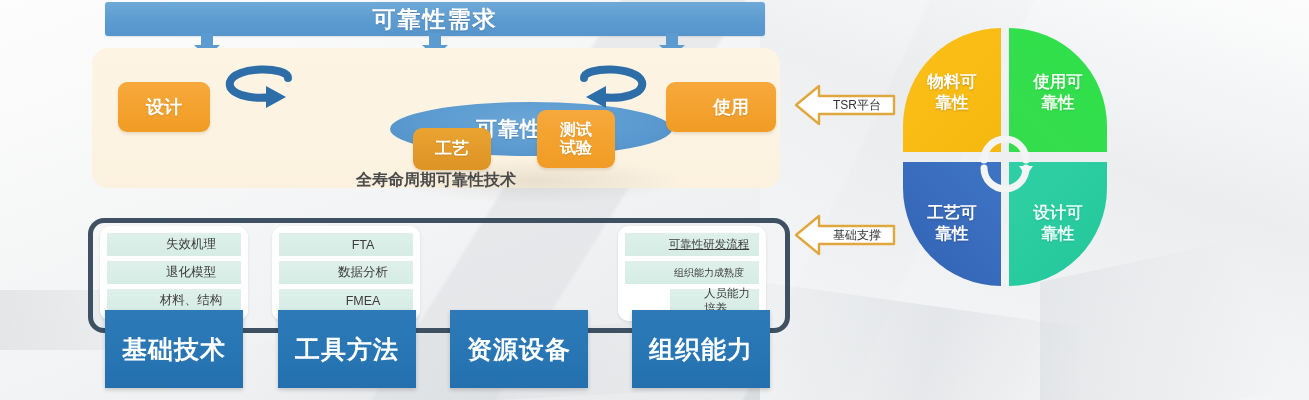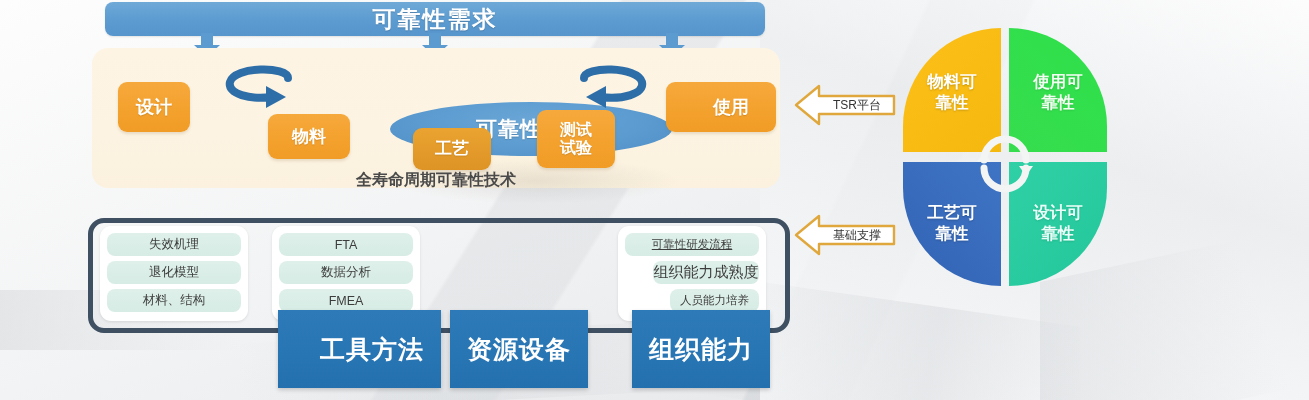--- a/index.html
+++ b/index.html
@@ -26,21 +26,21 @@
       transform:skewY(8deg);}
   .f4{left:0;top:290px;width:240px;height:60px;
       background:linear-gradient(90deg, rgba(214,217,220,.55), rgba(255,255,255,0));}
   .f5{left:240px;top:330px;width:520px;height:70px;
       background:linear-gradient(85deg, rgba(255,255,255,.0), rgba(210,214,218,.35) 50%, rgba(255,255,255,0));
       transform:skewY(-3deg);}
 
   
   #title-bar{position:absolute;left:105px;top:2px;width:660px;height:34px;
     background:linear-gradient(180deg,#6fa9d8 0%,#5b9bd0 55%,#5795cd 100%);
-    border-radius:8px;display:flex;align-items:center;justify-content:center;
+    border-radius:3px;display:flex;align-items:center;justify-content:center;
     box-shadow:0 1px 2px rgba(0,0,0,.10);}
   #title-bar .t{color:#ffffff;font-size:23px;font-weight:700;letter-spacing:2px;
     text-shadow:0 1px 1px rgba(0,0,0,.18);}
 
   .down-arrow{position:absolute;width:34px;height:24px;}
   .down-arrow svg{display:block;}
 
   
   #beige-panel{position:absolute;left:92px;top:48px;width:688px;height:140px;
     background:linear-gradient(180deg,#fdf4e4 0%,#fcf3e2 60%,#fbf1de 100%);
@@ -72,24 +72,24 @@
     display:flex;align-items:center;justify-content:center;
     font-size:12px;color:#333;font-weight:400;white-space:nowrap;}
 
   
   #dark-panel{position:absolute;left:88px;top:218px;width:692px;height:105px;
     border:5px solid #3e5062;border-radius:16px;background:transparent;}
 
   .card{position:absolute;width:148px;border-radius:11px;
     background:#ffffff;padding:7px 7px 9px 7px;box-sizing:border-box;
     box-shadow:0 1px 3px rgba(0,0,0,.10);}
-  .chip{height:23px;margin-bottom:5px;border-radius:8px;
+  .chip{height:23px;margin-bottom:5px;border-radius:0;
     background:linear-gradient(180deg,#dff0ea 0%,#d6ece5 100%);
     display:flex;align-items:center;justify-content:center;
-    font-size:12.5px;color:#3c3c3c;font-weight:500;}
+    font-size:12.5px;color:#3c3c3c;font-weight:500;padding-left:34px;}
   .chip:last-child{margin-bottom:0;}
 
   .blue-label{position:absolute;width:138px;height:78px;
     background:linear-gradient(180deg,#2e7ab8 0%,#2875b4 60%,#2470ae 100%);
     display:flex;align-items:center;justify-content:center;
     color:#fff;font-size:25px;font-weight:600;letter-spacing:1px;
     box-shadow:0 2px 4px rgba(0,0,0,.18);}
 
   
   #circle-wrap{position:absolute;left:903px;top:28px;width:204px;height:258px;}
@@ -157,27 +157,24 @@
     </div>
     <div class="loop-arrow" style="left:484px;top:16px;">
       <svg width="76" height="52" viewBox="0 0 76 52">
         <g transform="translate(76,0) scale(-1,1)">
           <path d="M68 14 C68 2, 14 2, 10 18 C7 30, 30 36, 52 33" stroke="#2e6ea8" stroke-width="8" fill="none" stroke-linecap="round"></path>
           <path d="M46 22 L66 33 L46 44 Z" fill="#2e6ea8"></path>
         </g>
       </svg>
     </div>
 
-    <div class="obox" style="left:26px;top:34px;width:72px;height:50px;font-size:18px;">
+    <div class="obox" style="left:26px;top:34px;width:92px;height:50px;font-size:18px;">
       <span>设计</span>
     </div>
 
-    <div class="obox" style="left:176px;top:66px;width:82px;height:45px;font-size:17px;">
-      <span>物料</span>
-    </div>
 
     <div class="obox" style="left:321px;top:80px;width:78px;height:42px;font-size:17px;
                              background:linear-gradient(180deg,#eaa330 0%,#e39a2a 55%,#dd9425 100%);">
       <span>工艺</span>
     </div>
 
     <div class="obox" style="left:445px;top:62px;width:78px;height:58px;font-size:16px;flex-direction:column;">
       <span>测试</span>
       <span>试验</span>
     </div>
@@ -203,37 +200,40 @@
     <span class="lbl">基础支撑</span>
   </div>
 
   <div id="dark-panel"></div>
 
   <div class="card" style="left:100px;top:226px;">
     <div class="chip">失效机理</div>
     <div class="chip">退化模型</div>
     <div class="chip">材料、结构</div>
   </div>
+  <div class="blue-label" style="left:105px;top:310px;">
+    <span>基础技术</span>
+  </div>
 
   <div class="card" style="left:272px;top:226px;">
     <div class="chip">FTA</div>
     <div class="chip">数据分析</div>
     <div class="chip">FMEA</div>
   </div>
-  <div class="blue-label" style="left:278px;top:310px;padding-left:25px;">
+  <div class="blue-label" style="left:278px;top:310px;">
     <span>工具方法</span>
   </div>
 
   <div class="blue-label" style="left:450px;top:310px;">
     <span>资源设备</span>
   </div>
 
   <div class="card" style="left:618px;top:226px;">
     <div class="chip" style="font-size:11.5px;text-decoration:underline;">可靠性研发流程</div>
-    <div class="chip" style="font-size:15px;margin-left:28px;">组织能力成熟度</div>
+    <div class="chip" style="font-size:10px;">组织能力成熟度</div>
     <div class="chip" style="font-size:11.5px;margin-left:45px;">人员能力培养</div>
   </div>
   <div class="blue-label" style="left:632px;top:310px;">
     <span>组织能力</span>
   </div>
 
   <div id="circle-wrap">
     <div class="quad q-tl">
       <div class="qt">
         <div>物料可</div>

